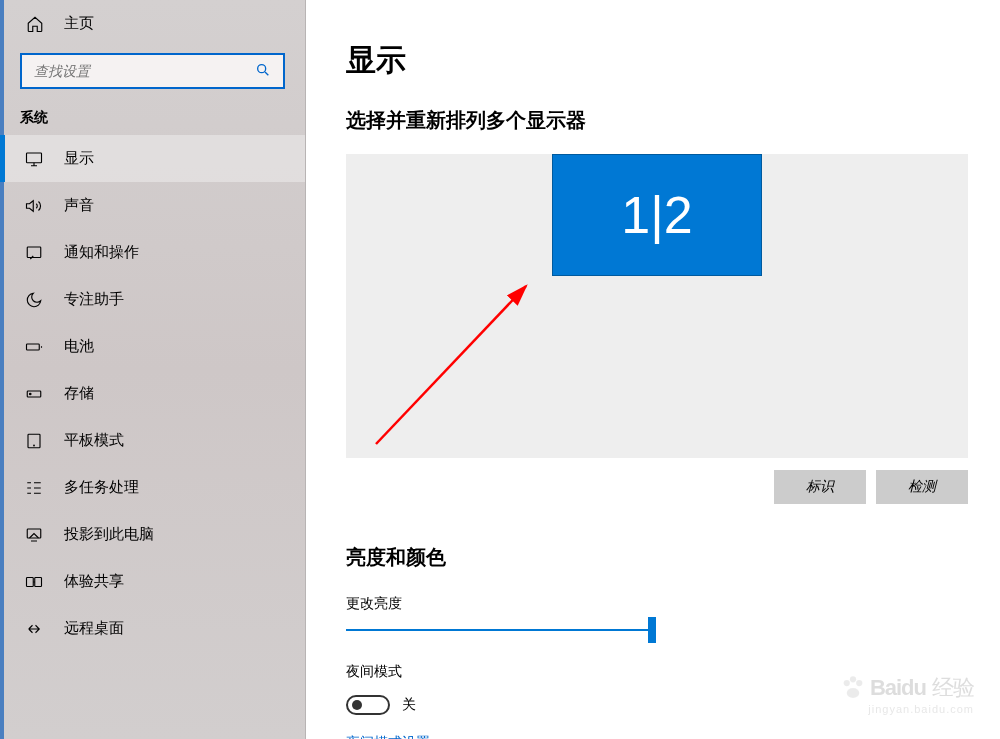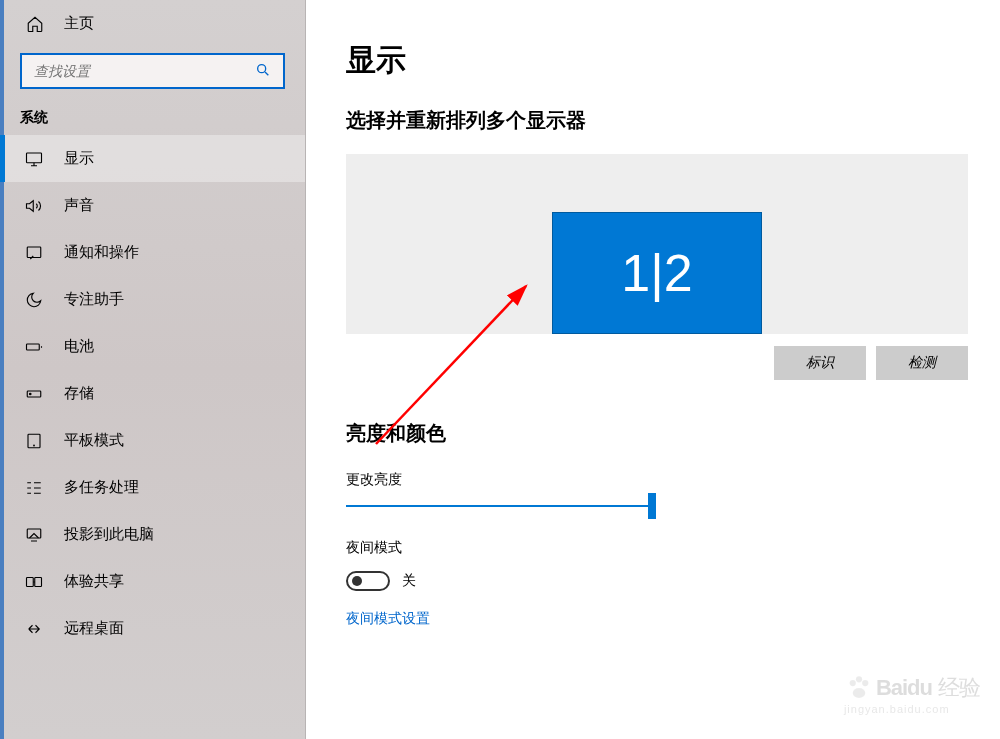--- a/index.html
+++ b/index.html
@@ -136,24 +136,24 @@
       font-weight: 600;
       margin-bottom: 20px;
     }
     .desc {
       font-size: 14px;
       margin-bottom: 26px;
       color: #000;
     }
     .display-area {
       background: #eeeeee;
-      height: 180px;
+      height: 304px;
       margin-bottom: 12px;
       display: flex;
-      align-items: flex-end;
+      align-items: flex-start;
       justify-content: center;
       position: relative;
     }
     .monitor {
       width: 210px;
       height: 122px;
       background: #0078d4;
       border: 1px solid #005a9e;
       display: flex;
       align-items: center;
@@ -243,25 +243,25 @@
     .toggle-label {
       font-size: 14px;
     }
     .link {
       color: #0066cc;
       font-size: 14px;
       cursor: pointer;
     }
     .watermark {
       position: absolute;
-      right: 20px;
+      right: 26px;
       bottom: 24px;
       display: flex;
       flex-direction: column;
-      align-items: flex-start;
+      align-items: flex-end;
       opacity: 0.28;
       pointer-events: none;
     }
     .watermark-top {
       display: flex;
       align-items: center;
       gap: 2px;
     }
     .paw {
       width: 30px;

